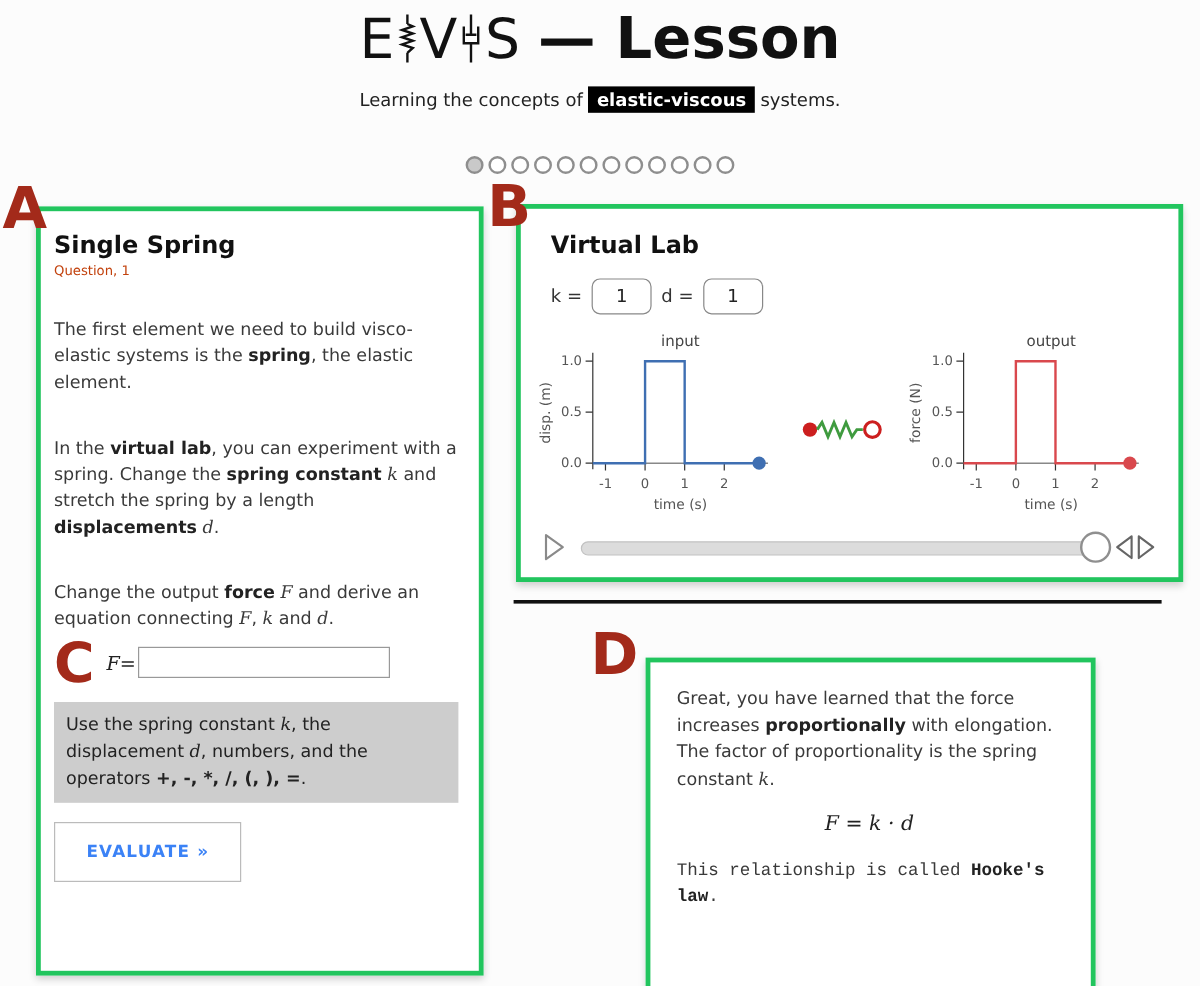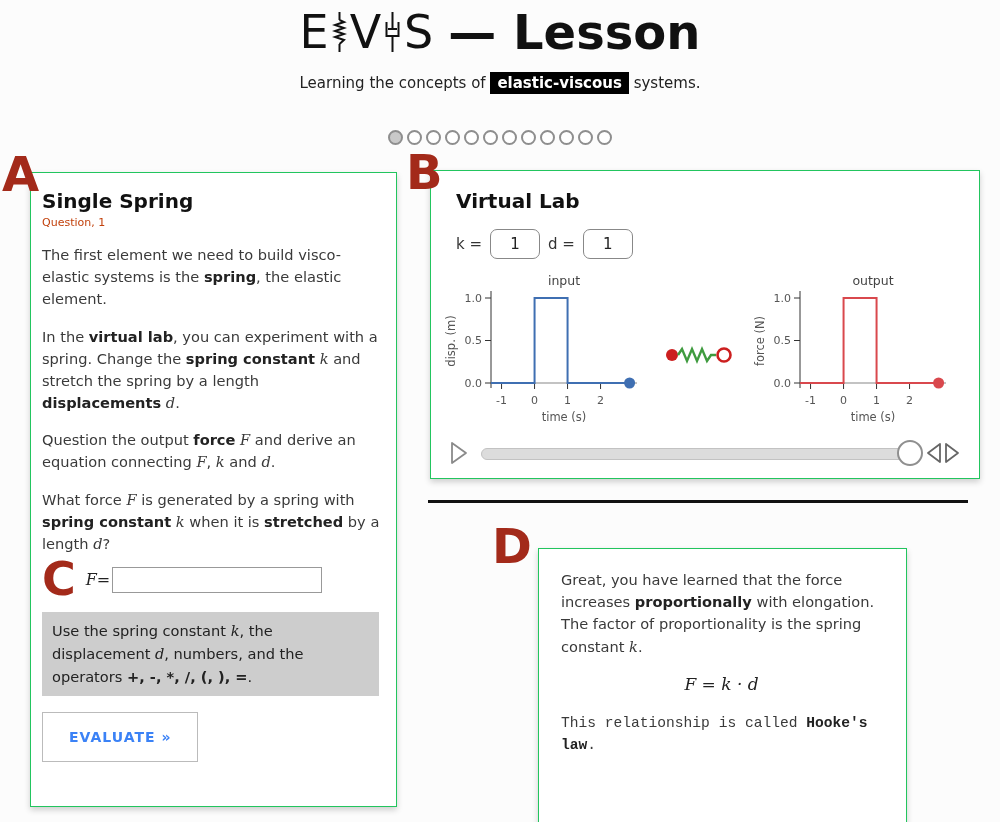--- a/index.html
+++ b/index.html
@@ -16,29 +16,29 @@
   .logo .letter{font-size:46px;line-height:1;font-weight:400;color:#111;}
   .logo .suffix{font-size:48px;font-weight:700;color:#111;margin-left:12px;}
   .logo svg{display:block;}
   .subtitle{margin-top:14px;font-size:15px;color:#222;}
   .hl{background:#000;color:#fff;padding:2px 7px;font-weight:700;}
   
   .dots{position:absolute;top:130, left:0;top:130px;left:0;width:100%;display:flex;justify-content:center;gap:4px;}
   .dot{width:15px;height:15px;border-radius:50%;border:2px solid #8e8e8e;background:#fff;box-sizing:border-box;}
   .dot.filled{background:#c9c9c9;}
   
-  .panel{position:absolute;background:#fff;border:1px solid #22c55e;
+  .panel{position:absolute;background:#fff;border:4px solid #22c55e;
          box-shadow:0 3px 6px rgba(0,0,0,0.18);}
   .plabel{position:absolute;font-size:48px;font-weight:700;color:var(--accent,#a32a1a);line-height:1;z-index:5;}
   
   #panelA{left:30px;top:172px;width:365px;height:633px;}
   #panelA .inner{padding:16px 14px 0 11px;}
   .ptitle{font-size:20px;font-weight:700;color:#111;}
   .question{font-size:11px;color:#c2410c;margin-top:3px;}
-  .para{font-size:14.6px;line-height:1.52;margin-top:15px;color:#3a3a3a;}
+  .para{font-size:14.6px;line-height:1.52;margin-top:32px;color:#3a3a3a;}
   .answer-row{display:flex;align-items:center;margin-top:4px;}
   .answer-row .plabel-inline{font-size:46px;font-weight:700;color:var(--accent,#a32a1a);line-height:.9;}
   .flabel{font-size:16px;margin:0 2px 0 10px;color:#222;}
   .finput{width:200px;height:24px;border:1px solid #999;background:#fff;font-size:14px;padding:0 4px;}
   .hintbox{background:#cdcdcd;border-radius:0;margin-top:12px;margin-right:3px;
            padding:8px 10px;font-size:14.6px;line-height:1.55;color:#222;}
   .btn{display:inline-block;margin-top:16px;background:#fff;border:1px solid #bbb;
        padding:16px 26px;font-size:14px;font-weight:700;letter-spacing:1px;color:#3b82f6;cursor:pointer;
        font-family:"DejaVu Sans","Liberation Sans",sans-serif;}
   
@@ -116,22 +116,21 @@
     <div class="dot"></div>
   </div>
 
 <div class="plabel" style="left:2px;top:150px;">A</div>
 <div class="panel" id="panelA">
   <div class="inner">
     <div class="ptitle">Single Spring</div>
     <div class="question">Question, 1</div>
     <div class="para"><span>The first element we need to build visco-elastic systems is the </span><span class="b">spring</span><span>, the elastic element.</span></div>
     <div class="para"><span>In the </span><span class="b">virtual lab</span><span>, you can experiment with a spring. Change the </span><span class="b">spring constant</span><span> </span><span class="m">k</span><span> and stretch the spring by a length </span><span class="b">displacements</span><span> </span><span class="m">d</span><span>.</span></div>
-    <div class="para"><span>Question the output </span><span class="b">force</span><span> </span><span class="m">F</span><span> and derive an equation connecting </span><span class="m">F</span><span>, </span><span class="m">k</span><span> and </span><span class="m">d</span><span>.</span></div>
-    <div class="para"><span>What force </span><span class="m">F</span><span> is generated by a spring with </span><span class="b">spring constant</span><span> </span><span class="m">k</span><span> when it is </span><span class="b">stretched</span><span> by a length </span><span class="m">d</span><span>?</span></div>
+    <div class="para"><span>Change the output </span><span class="b">force</span><span> </span><span class="m">F</span><span> and derive an equation connecting </span><span class="m">F</span><span>, </span><span class="m">k</span><span> and </span><span class="m">d</span><span>.</span></div>
     <div class="answer-row">
       <span class="plabel-inline">C</span>
       <span class="flabel m">F=</span>
       <input class="finput" type="text" value="" style="">
     </div>
     <div class="hintbox"><span>Use the spring constant </span><span class="m">k</span><span>, the displacement </span><span class="m">d</span><span>, numbers, and the operators </span><span class="b">+, -, *, /, (, ), =</span><span>.</span></div>
     <button class="btn">EVALUATE »</button>
   </div>
 </div>
 

